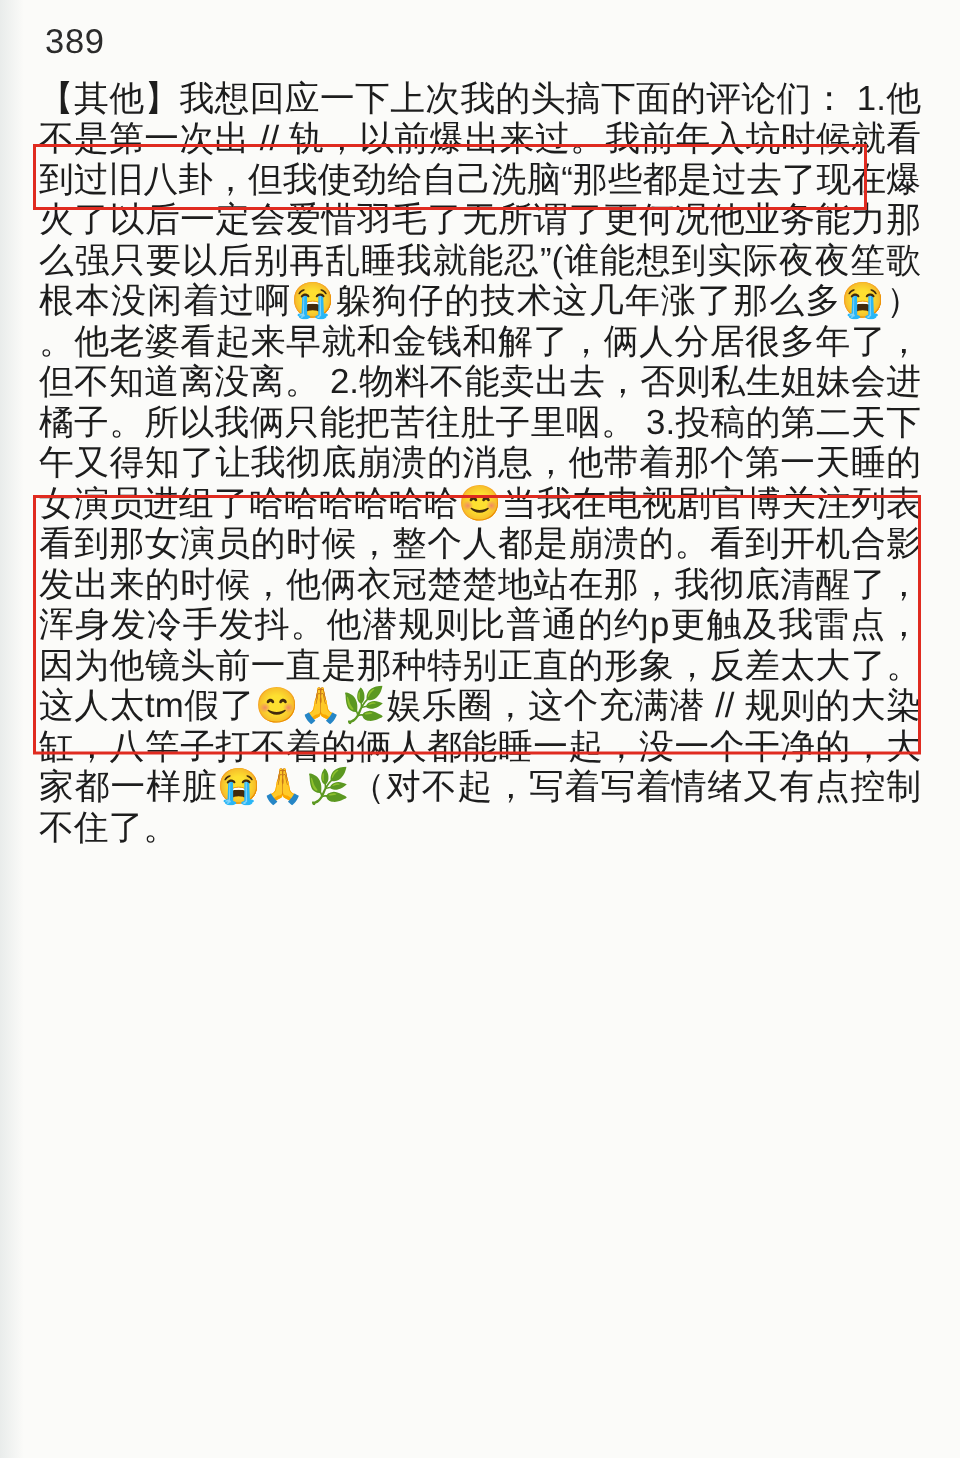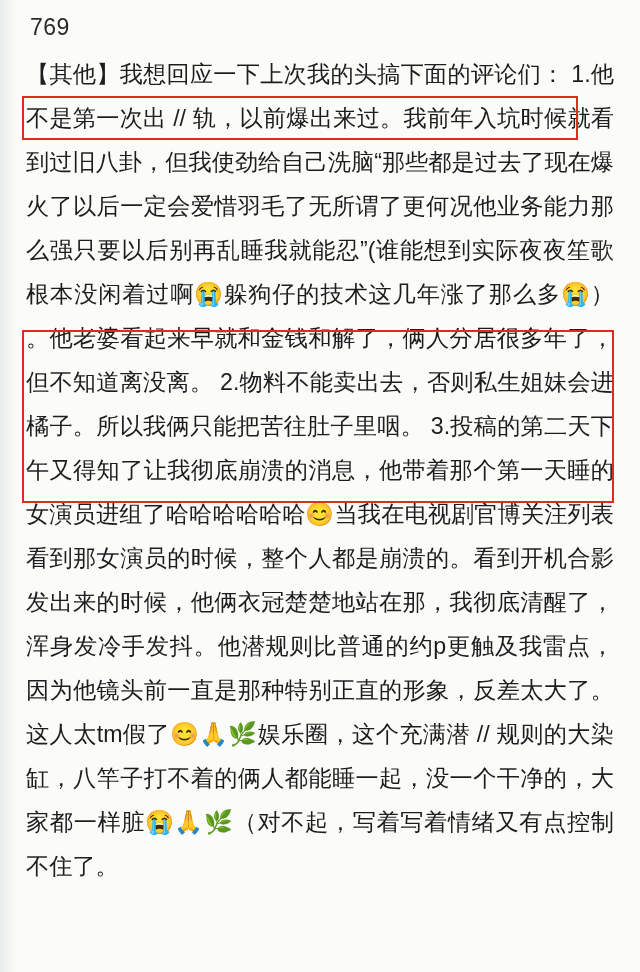--- a/index.html
+++ b/index.html
@@ -28,21 +28,21 @@
     left: 30px; top: 14px;
     font-size: 23px;
     color: #2b2b2b;
     letter-spacing: 0.5px;
   }
   .body-text {
     position: absolute;
     left: 26px; top: 52px;
     width: 588px;
     font-size: 23.2px;
-    line-height: 44px;
+    line-height: 27px;
     color: #1d1d1d;
     text-align: justify;
     text-justify: inter-character;
     word-break: break-all;
     white-space: pre-wrap;
   }
   
   .redbox {
     position: absolute;
     border: 2px solid #e02b20;
@@ -50,21 +50,21 @@
     background: transparent;
   }
   #redbox-1 { left: 22px;  top: 96px;  width: 556px; height: 44px; }
   #redbox-2 { left: 22px;  top: 330px; width: 592px; height: 173px; }
 </style>
 </head>
 <body>
 
 <div id="page">
 
-  <div class="post-number">769</div>
+  <div class="post-number">389</div>
 
   <div class="body-text">【其他】我想回应一下上次我的头搞下面的评论们： 1.他不是第一次出 // 轨，以前爆出来过。我前年入坑时候就看到过旧八卦，但我使劲给自己洗脑“那些都是过去了现在爆火了以后一定会爱惜羽毛了无所谓了更何况他业务能力那么强只要以后别再乱睡我就能忍”(谁能想到实际夜夜笙歌根本没闲着过啊😭躲狗仔的技术这几年涨了那么多😭） 。他老婆看起来早就和金钱和解了，俩人分居很多年了，但不知道离没离。 2.物料不能卖出去，否则私生姐妹会进橘子。所以我俩只能把苦往肚子里咽。 3.投稿的第二天下午又得知了让我彻底崩溃的消息，他带着那个第一天睡的女演员进组了哈哈哈哈哈哈😊当我在电视剧官博关注列表看到那女演员的时候，整个人都是崩溃的。看到开机合影发出来的时候，他俩衣冠楚楚地站在那，我彻底清醒了，浑身发冷手发抖。他潜规则比普通的约p更触及我雷点，因为他镜头前一直是那种特别正直的形象，反差太大了。这人太tm假了😊🙏🌿娱乐圈，这个充满潜 // 规则的大染缸，八竿子打不着的俩人都能睡一起，没一个干净的，大家都一样脏😭🙏🌿（对不起，写着写着情绪又有点控制不住了。</div>
 
   <div class="redbox" id="redbox-1" style="border-color: rgb(224, 43, 32);"></div>
 
   <div class="redbox" id="redbox-2" style="border-color: rgb(224, 43, 32);"></div>
 
 </div>
 
 </body></html>

